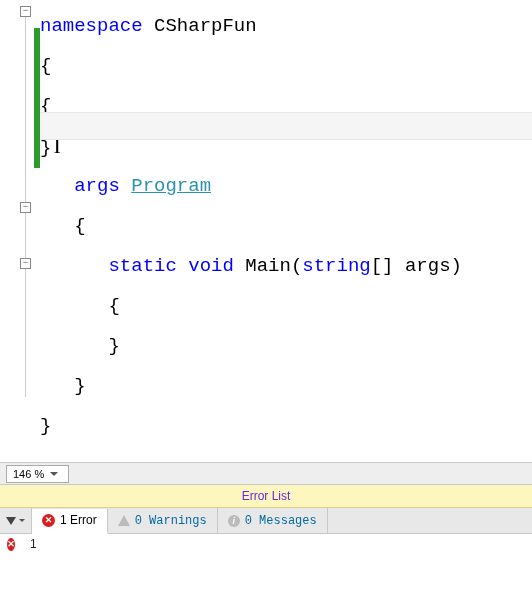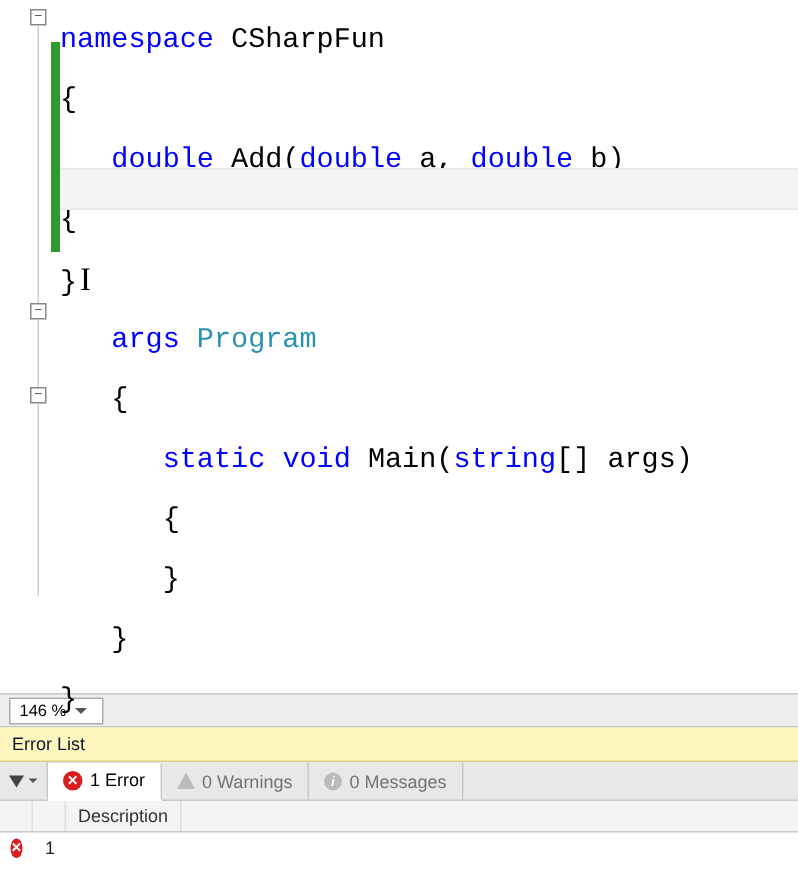--- a/index.html
+++ b/index.html
@@ -7,48 +7,48 @@
   .editor-area { height:462px; display:flex; position:relative; }
   .gutter { width:18px; background:#fff; }
   .outline-col { width:16px; position:relative; }
   .outline-box { position:absolute; left:2px; width:11px; height:11px; border:1px solid #888; background:#fff; font-size:9px; line-height:9px; text-align:center; color:#555; cursor:pointer; }
   .outline-line { position:absolute; left:7px; width:1px; background:#ccc; }
   .change-col { width:6px; position:relative; }
   .change-bar { position:absolute; left:0; width:6px; background:#2e9b2e; }
   .code-col { flex:1; position:relative; }
   .line { height:28px; line-height:28px; white-space:pre;margin-top:12px; }
   .kw { color:#0000ff; }
-  .typ { color:#2b91af; }
+  .typ { color:#2b91af;text-decoration:underline; }
   .txt { color:#000; }
   .err { text-decoration:underline wavy #e00000; text-decoration-skip-ink:none; }
   .highlight-line { position:absolute; left:0; right:0; height:28px; background:#f5f5f5; border-top:1px solid #e8e8e8; border-bottom:1px solid #e8e8e8; }
   .text-caret { font-family:serif; color:#000; font-size:22px; margin-left:2px; }
   .zoom-bar { height:22px; border-top:1px solid #c8c8c8; background:#eee; display:flex; align-items:center; font-family:'Segoe UI',sans-serif; font-size:11px; }
   .zoom-box { border:1px solid #aaa; background:#fff; height:18px; padding:0 10px 0 6px; margin-left:6px; display:flex; align-items:center; }
   .zoom-caret { width:0; height:0; border-left:4px solid transparent; border-right:4px solid transparent; border-top:4px solid #555; margin-left:6px; }
   .error-list-panel { border-top:1px solid #c8c8c8; font-family:'Segoe UI',sans-serif; }
-  .panel-title { background:#fdf6bf; padding:4px 8px; font-size:12px; color:#0f172a; border-bottom:1px solid #d8d088; }
+  .panel-title { background:#fdf6bf; padding:4px 8px; font-size:12px; color:#6d28d9; border-bottom:1px solid #d8d088;text-align:center; }
   .toolbar { display:flex; align-items:center; background:#e8e8e8; border-bottom:1px solid #c8c8c8; height:26px; font-size:12px; }
   .filter-btn { padding:0 6px; display:flex; align-items:center; height:100%; border-right:1px solid #c8c8c8; }
   .funnel { width:0; height:0; border-left:5px solid transparent; border-right:5px solid transparent; border-top:8px solid #444; margin-right:3px; }
   .drop { width:0; height:0; border-left:3px solid transparent; border-right:3px solid transparent; border-top:3px solid #555; }
   .tab { padding:0 10px; display:flex; align-items:center; height:100%; border-right:1px solid #c8c8c8; gap:5px; }
   .tab.active { background:#fff; border-bottom:2px solid #fff; margin-bottom:-1px; }
   .err-icon { width:13px; height:13px; border-radius:50%; background:#d81e1e; color:#fff; font-size:9px; line-height:13px; text-align:center; font-weight:bold; }
   .warn-icon { width:0; height:0; border-left:6px solid transparent; border-right:6px solid transparent; border-bottom:11px solid #bbb; position:relative; }
   .info-icon { width:12px; height:12px; border-radius:50%; background:#bbb; color:#fff; font-size:9px; line-height:12px; text-align:center; font-weight:bold; font-style:italic; }
   .headers { display:flex; background:#f4f4f4; border-bottom:1px solid #c8c8c8; font-size:12px; color:#333; }
   .hcell { padding:3px 8px; border-right:1px solid #ddd; }
   .hcell.icon { width:22px; }
   .hcell.num { width:22px; }
   .row { display:flex; align-items:center; font-size:12px; color:#222; padding:3px 0; }
   .rcell { padding:0 8px; }
   .rcell.icon { width:22px; display:flex; justify-content:center; }
   .rcell.num { width:22px; text-align:center; }
-  .dim { color:#737373; }
+  .dim { color:#0369a1;font-family:Liberation Mono, monospace; }
 </style>
 </head>
 <body>
 
 <div class="editor-area">
   <div class="gutter"></div>
 
   <div class="outline-col">
     <div class="outline-box" style="top:6px;">−</div>
     <div class="outline-line" style="top:17px; height:380px;"></div>
@@ -58,21 +58,20 @@
 
   <div class="change-col">
     <div class="change-bar" style="top:28px; height:140px;"></div>
   </div>
 
   <div class="code-col">
     <div class="highlight-line" style="top:112px;"></div>
 
     <div class="line"><span class="kw">namespace</span><span class="txt"> </span><span class="txt">CSharpFun</span></div>
     <div class="line"><span class="txt">{</span></div>
-    <div class="line"><span class="txt">   </span><span class="kw err">double</span><span class="txt"> </span><span class="txt">Add</span><span class="txt">(</span><span class="kw">double</span><span class="txt"> </span><span class="txt">a</span><span class="txt">, </span><span class="kw">double</span><span class="txt"> </span><span class="txt">b</span><span class="txt">)</span></div>
     <div class="line"><span class="txt">{</span></div>
     <div class="line"><span class="txt">}</span><span class="text-caret">I</span></div>
     <div class="line"><span class="txt">   </span><span class="kw">args</span><span class="txt"> </span><span class="typ">Program</span></div>
     <div class="line"><span class="txt">   </span><span class="txt">{</span></div>
     <div class="line"><span class="txt">      </span><span class="kw">static</span><span class="txt"> </span><span class="kw">void</span><span class="txt"> </span><span class="txt">Main</span><span class="txt">(</span><span class="kw">string</span><span class="txt">[]</span><span class="txt"> </span><span class="txt">args</span><span class="txt">)</span></div>
     <div class="line"><span class="txt">      </span><span class="txt">{</span></div>
     <div class="line"><span class="txt">      </span><span class="txt">}</span></div>
     <div class="line"><span class="txt">   </span><span class="txt">}</span></div>
     <div class="line"><span class="txt">}</span></div>
   </div>
@@ -98,24 +97,19 @@
     </div>
     <div class="tab">
       <span class="warn-icon"></span>
       <span class="dim">0 Warnings</span>
     </div>
     <div class="tab">
       <span class="info-icon">i</span>
       <span class="dim">0 Messages</span>
     </div>
   </div>
-  <div class="headers">
-    <div class="hcell icon"></div>
-    <div class="hcell num"></div>
-    <div class="hcell">Description</div>
-  </div>
   <div class="row">
     <div class="rcell icon">
         <span class="err-icon">✕</span>
       </div>
     <div class="rcell num">1</div>
   </div>
 </div>
 
 </body></html>

